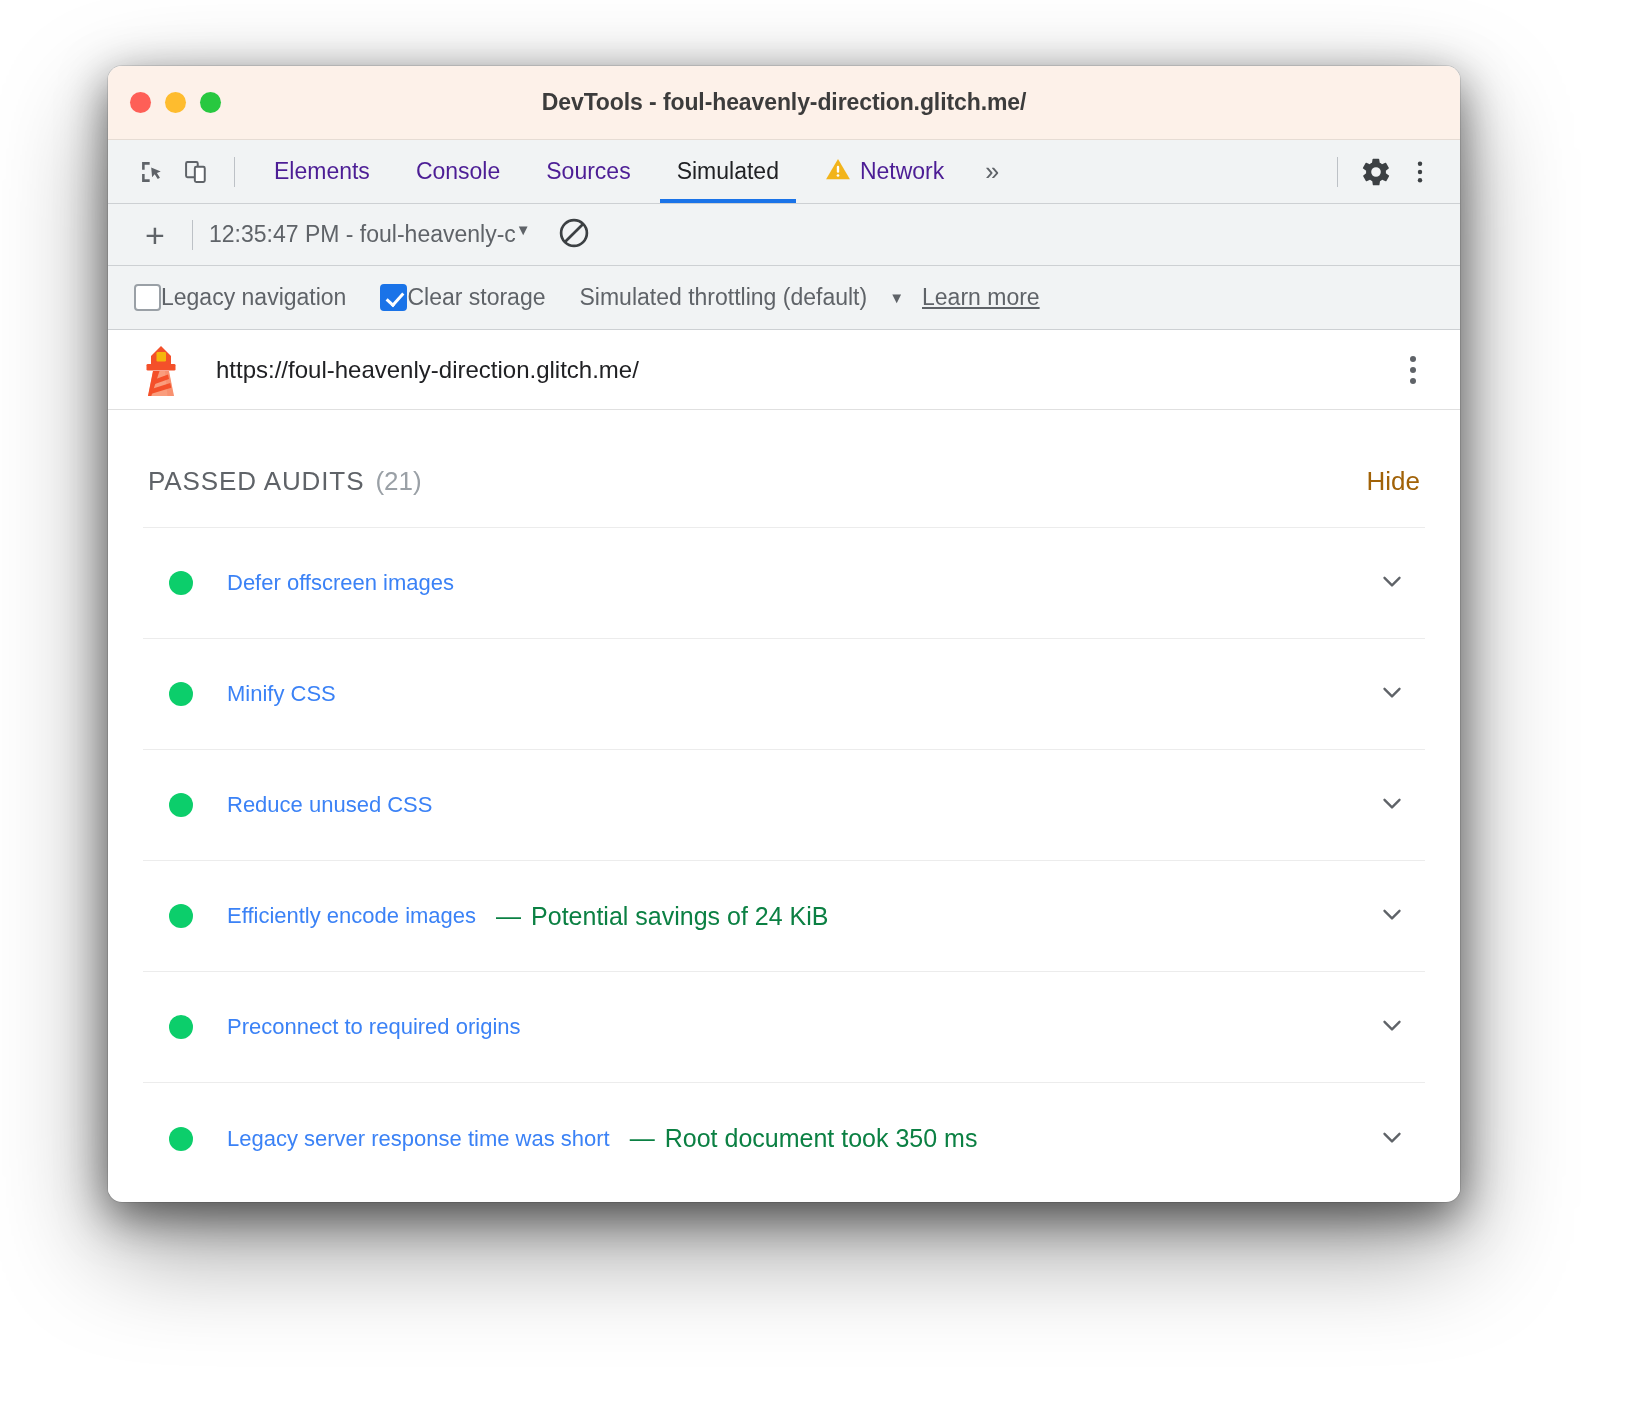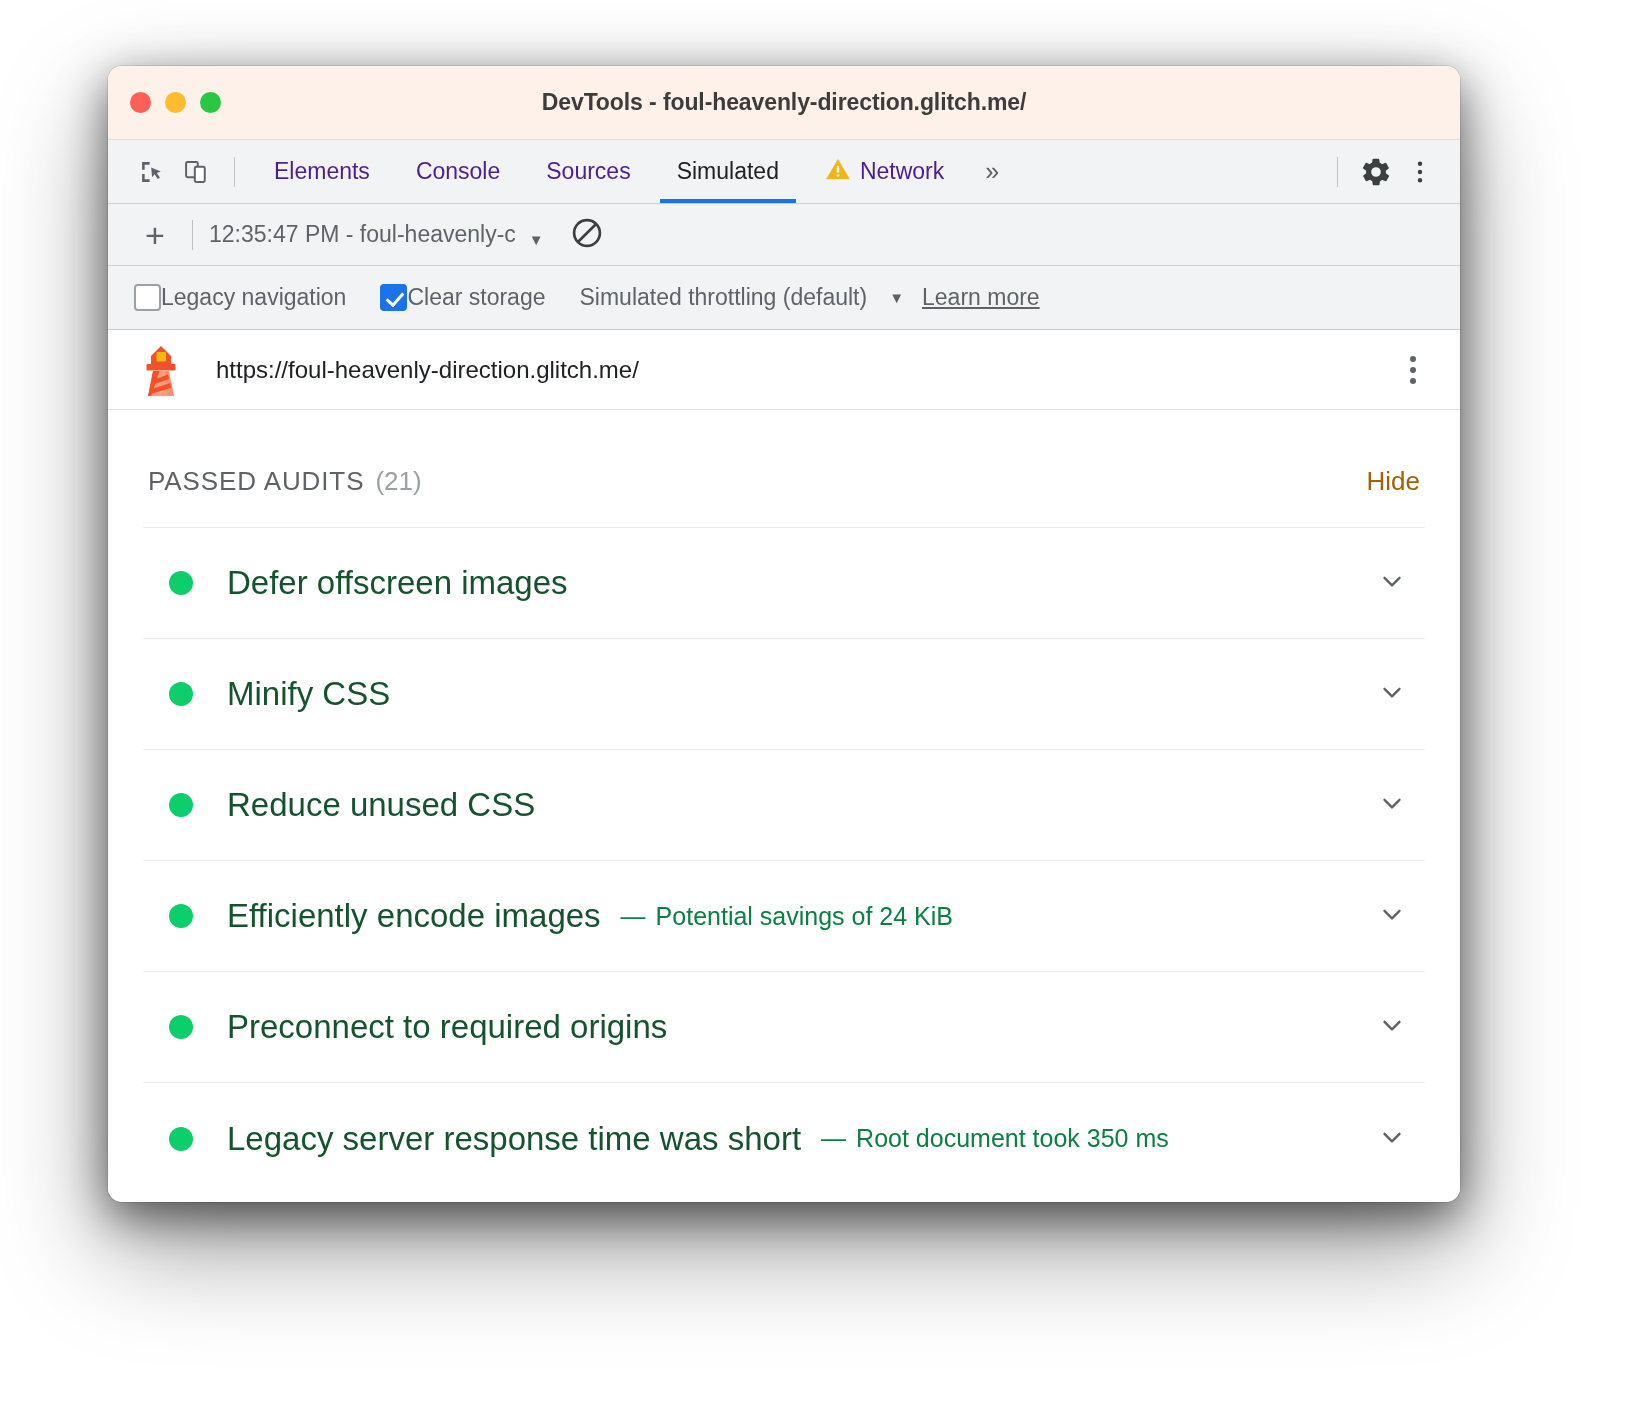--- a/index.html
+++ b/index.html
@@ -100,21 +100,21 @@
     border-bottom: 1px solid #cdd0d3;
     display: flex; align-items: center;
     padding-left: 26px;
   }
   .plus {
     font-size: 34px; color: #5f6368;
     width: 42px; text-align: center;
     line-height: 1;
   }
   .run-select {
-    display: flex; align-items: flex-end; gap: 13px;
+    display: flex; align-items: flex-start; gap: 0;
     font-size: 23px; color: #5f6368;
     max-width: 430px;
   }
   .run-select .caret { font-size: 15px; color: #5f6368; }
   .clear-icon { margin-left: 26px; }
 
   
   .settings-row {
     height: 64px;
     background: #f1f3f4;
@@ -188,21 +188,21 @@
     border-bottom: 1px solid #ececec;
     padding: 0 18px 0 26px;
   }
   .audit-row:last-child { border-bottom: none; }
   .dot {
     width: 24px; height: 24px; border-radius: 50%;
     background: #0cce6b; flex: none;
   }
   .audit-title {
     margin-left: 34px;
-    font-size: 33px; color: #14532d;
+    font-size: 22px; color: #3b82f6;
     white-space: nowrap;
   }
   .audit-sub {
     margin-left: 20px;
     font-size: 25px; color: #0b8043;
     white-space: nowrap;
   }
   .audit-sub .dash { color: #0b8043; margin-right: 10px; }
   .chev { margin-left: auto; }
 </style>

